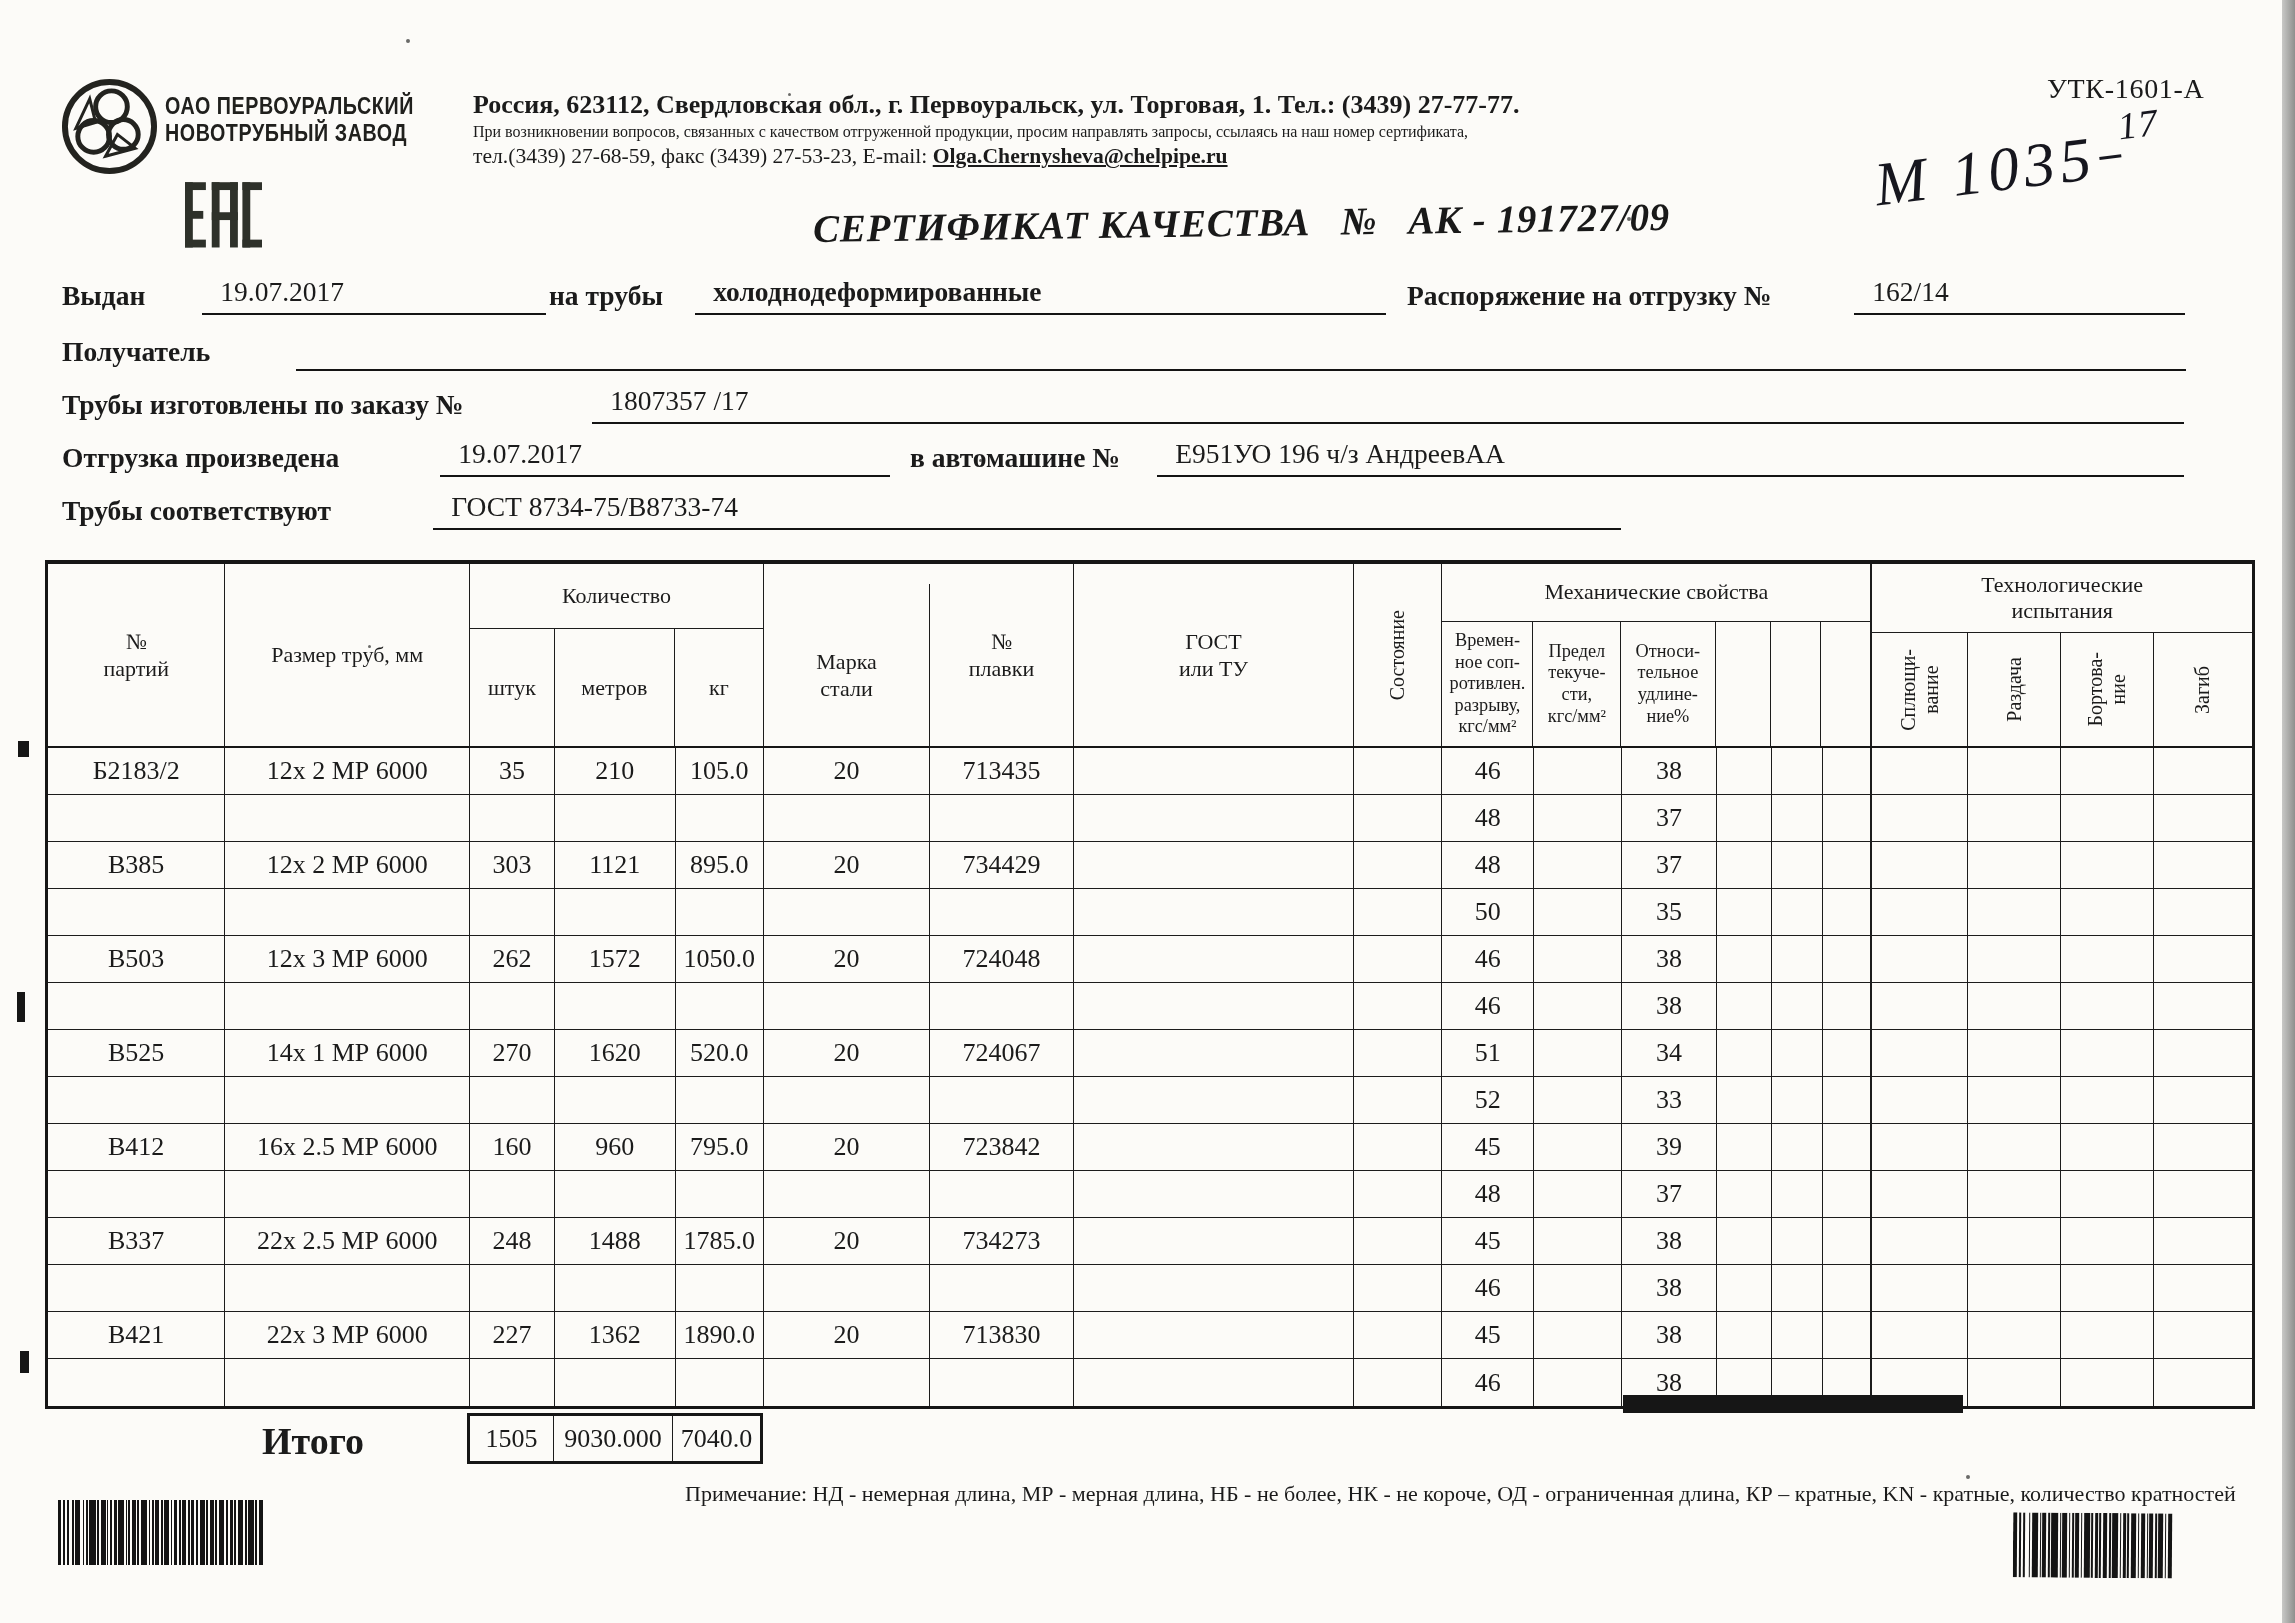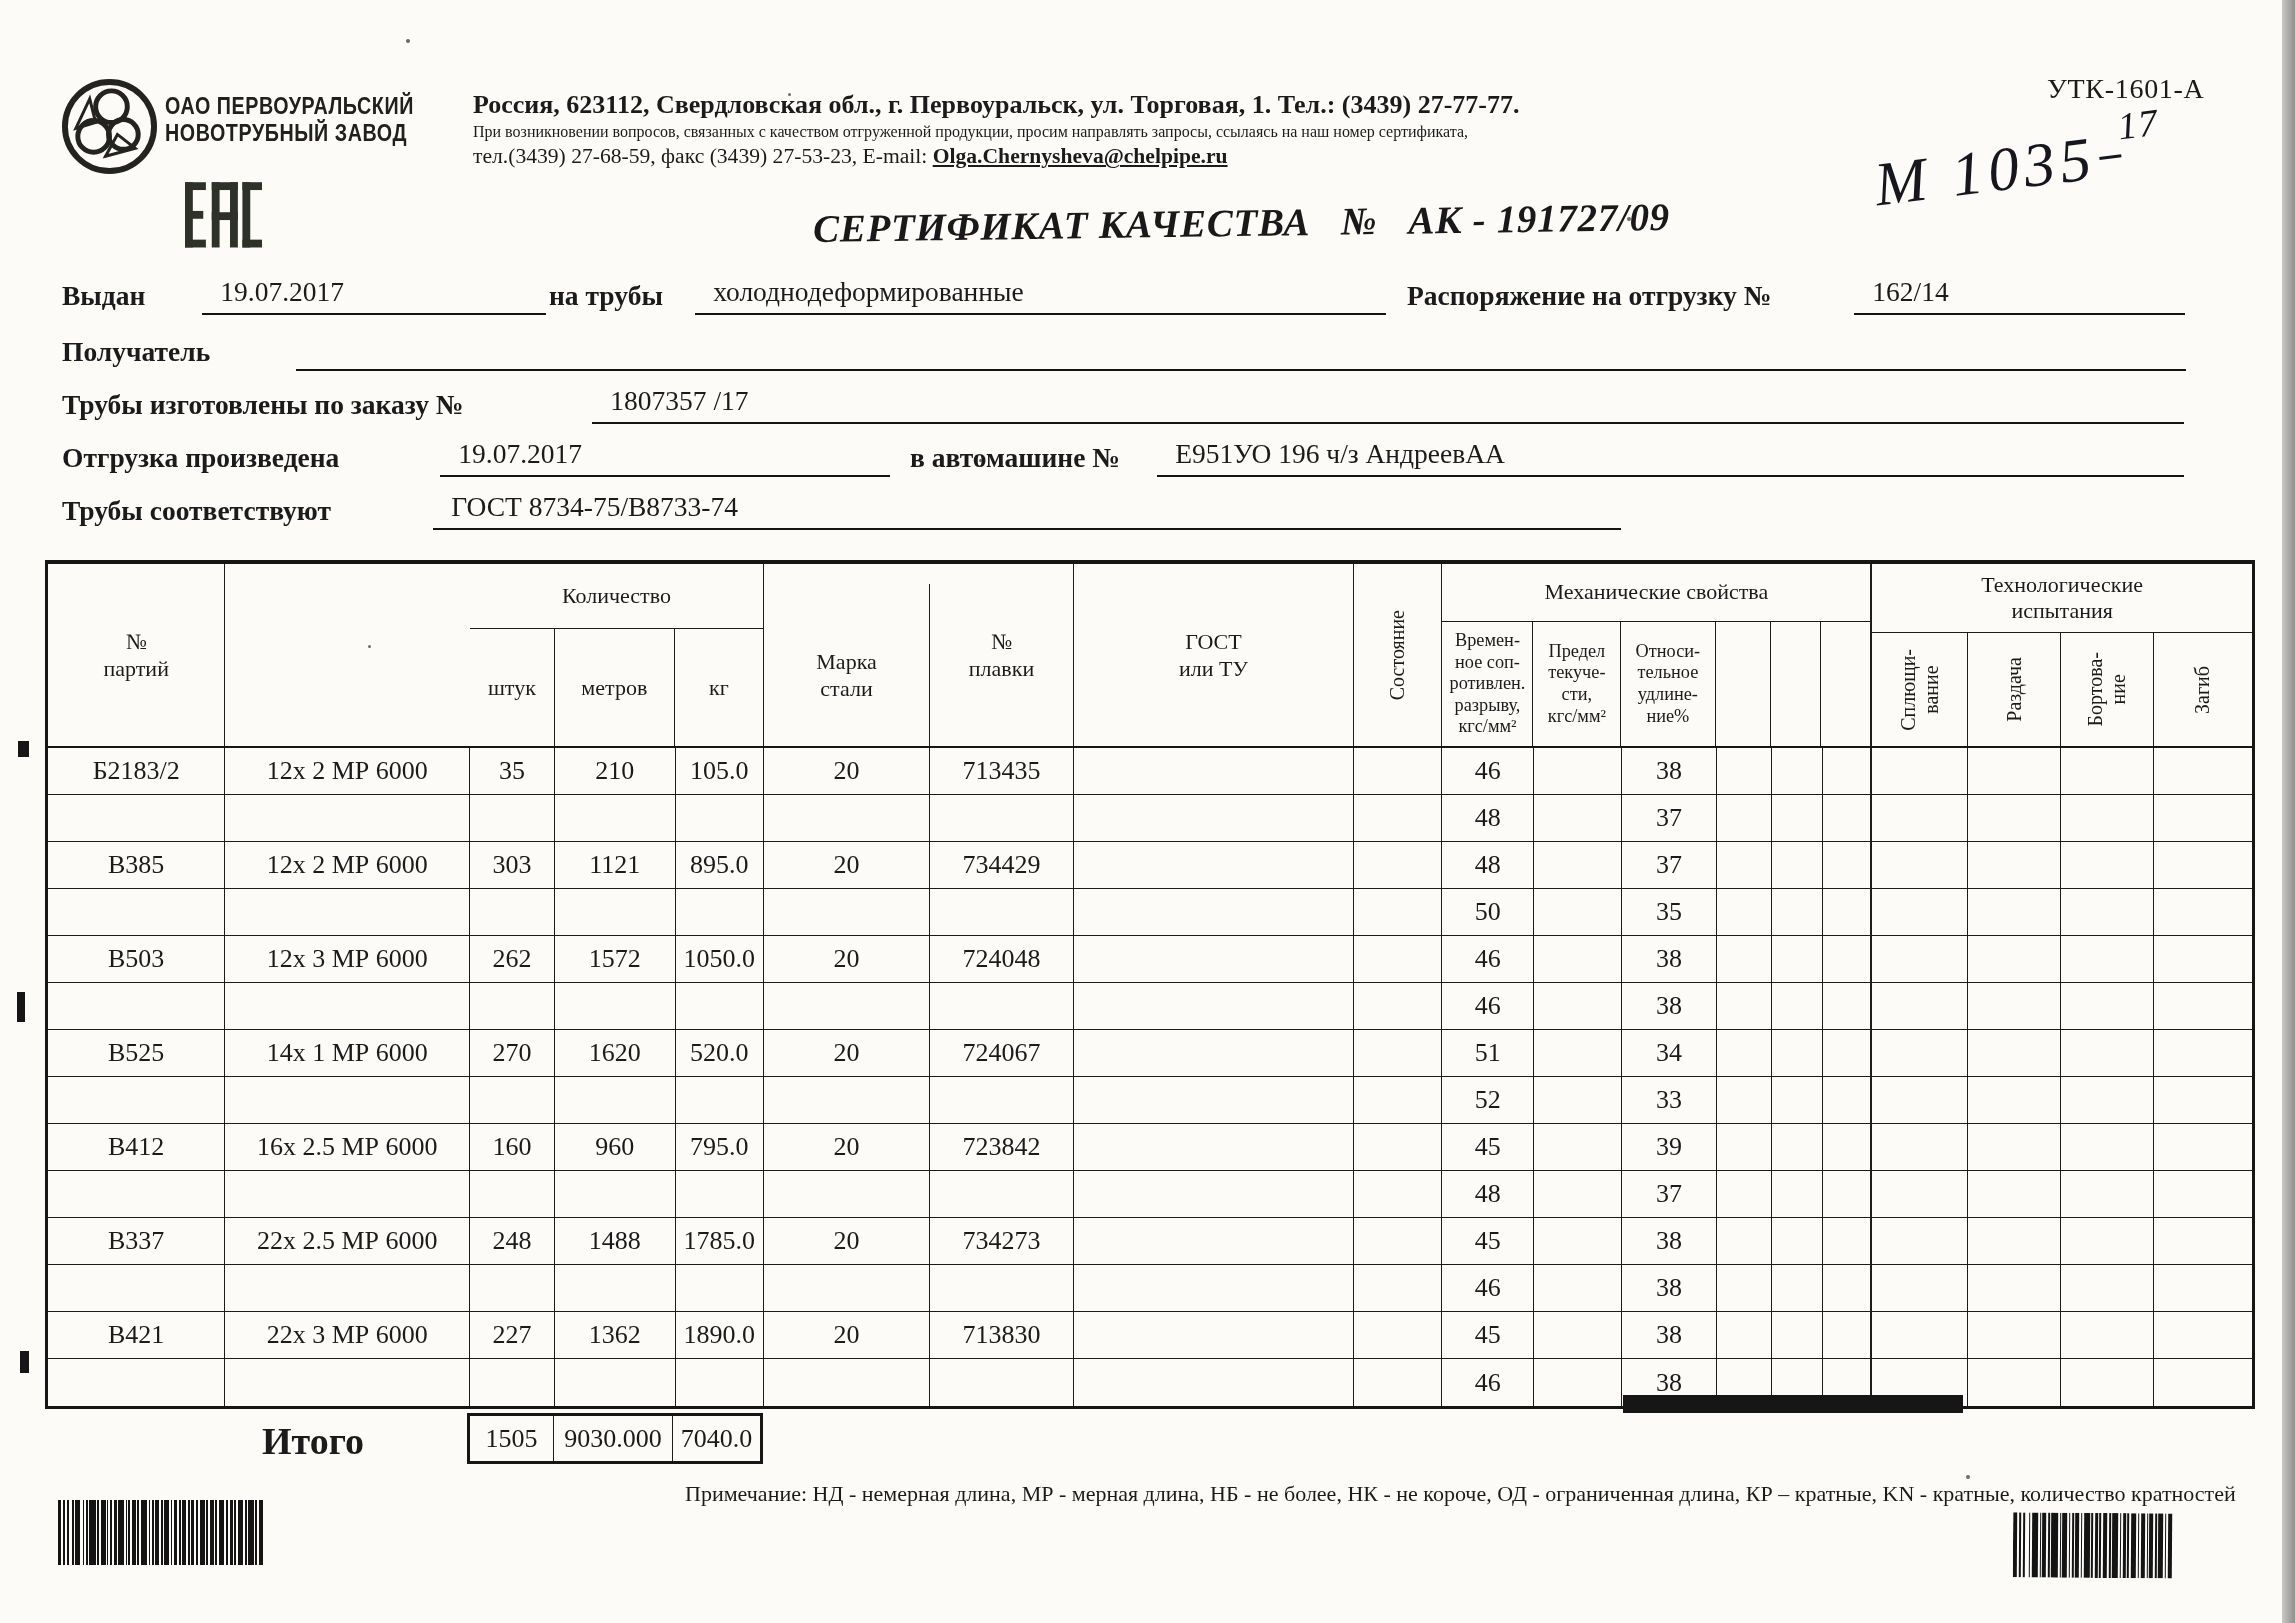--- a/index.html
+++ b/index.html
@@ -144,21 +144,21 @@
 <div class="handwritten"><span>М 1035</span><span class="hw-dash"></span><sup>17</sup></div>
 
 <div class="doc-title">
   <span>СЕРТИФИКАТ КАЧЕСТВА</span><span class="gap"></span><span>№</span><span class="gap"></span><span>АК - 191727/09</span>
 </div>
 
 <div class="frm" style="left:0;top:280px;width:2295px;">
   <span class="lbl" style="left:62px;">Выдан</span>
   <span class="uline" style="left:202px;width:326px;">19.07.2017</span>
   <span class="lbl" style="left:549px;">на трубы</span>
-  <span class="uline" style="left:695px;width:673px;">холоднодеформированные</span>
+  <span class="uline" style="left:695px;width:673px;font-weight:bold;">холоднодеформированные</span>
   <span class="lbl" style="left:1407px;">Распоряжение на отгрузку №</span>
   <span class="uline" style="left:1854px;width:313px;">162/14</span>
 </div>
 
 <div class="frm" style="left:0;top:336px;width:2295px;">
   <span class="lbl" style="left:62px;">Получатель</span>
   <span class="uline" style="left:296px;width:1872px;"></span>
 </div>
 
 <div class="frm" style="left:0;top:389px;width:2295px;">
@@ -175,20 +175,21 @@
 
 <div class="frm" style="left:0;top:495px;width:2295px;">
   <span class="lbl" style="left:62px;">Трубы соответствуют</span>
   <span class="uline" style="left:433px;width:1170px;">ГОСТ 8734-75/В8733-74</span>
 </div>
 
 <div class="ctable">
   <div class="thead">
     <div class="hcell" style="left:0;width:8.05%;">№
 партий</div>
+    <div class="hcell" style="left:8.05%;width:11.1%;">Размер труб, мм</div>
 
     <div class="hgroup" style="left:19.15%;width:13.33%;">
       <div class="hband">Количество</div>
       <div class="hsub">
         <div style="width:28.9%;">штук</div>
         <div style="width:41.1%;">метров</div>
         <div style="width:30%;">кг</div>
       </div>
     </div>
 

